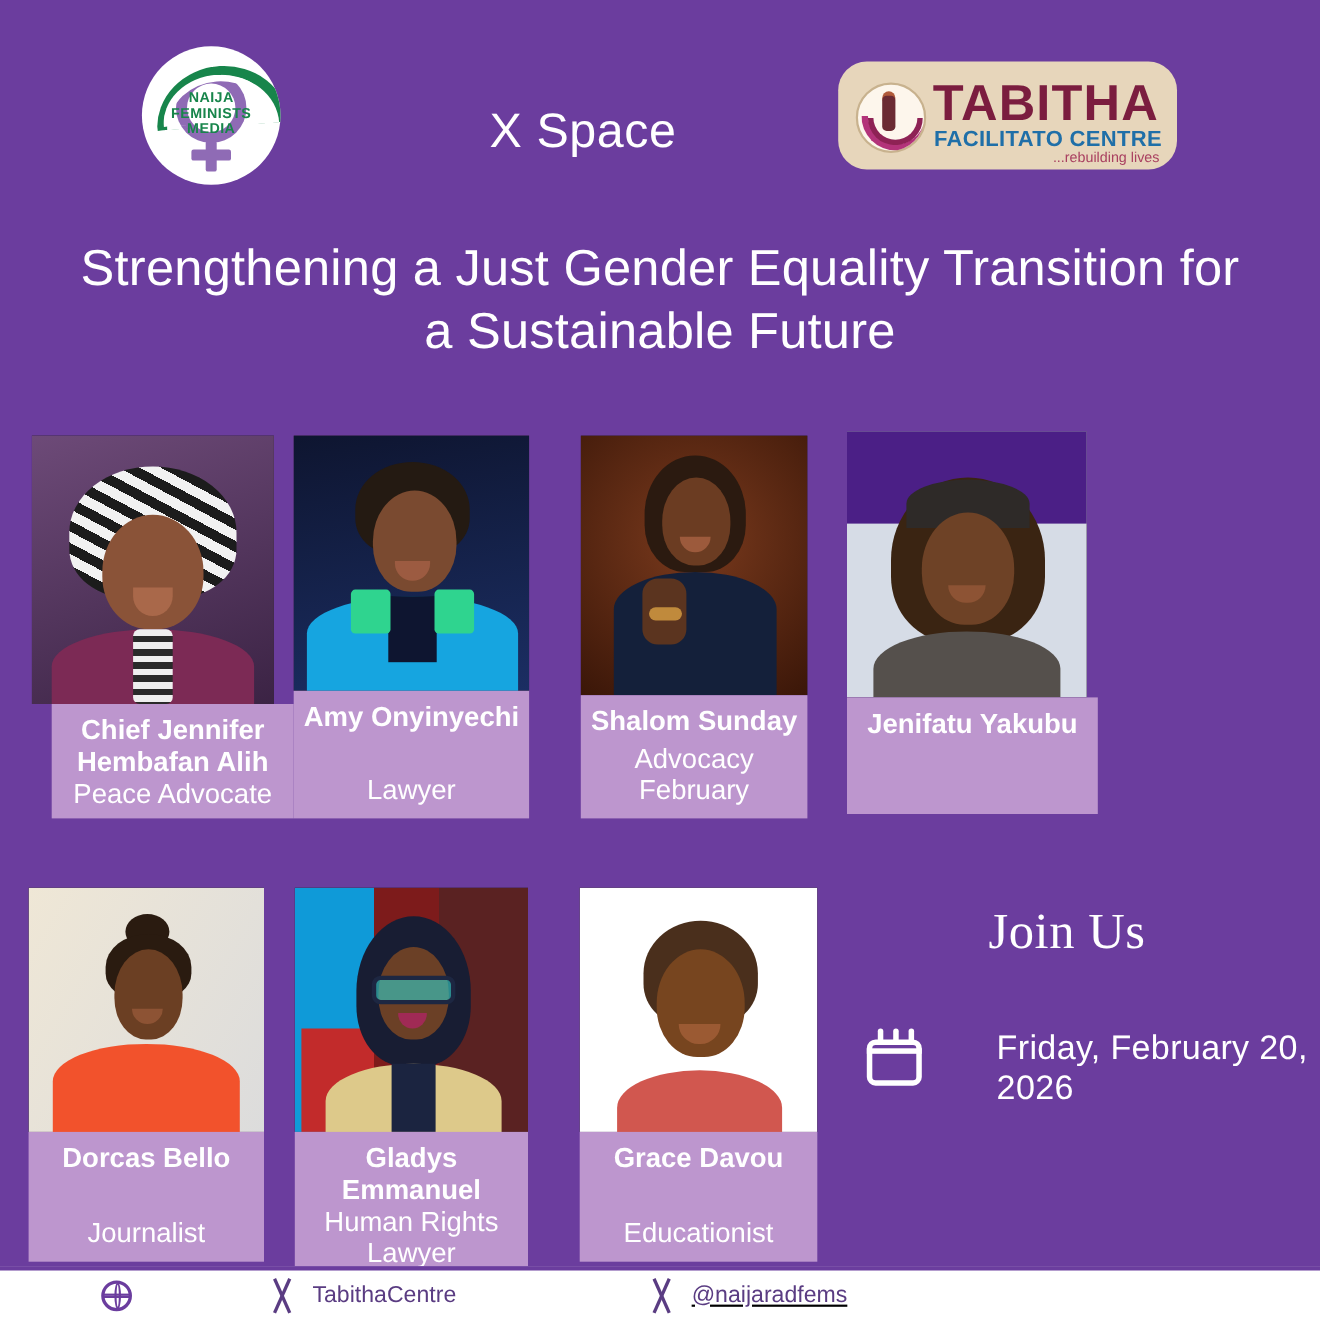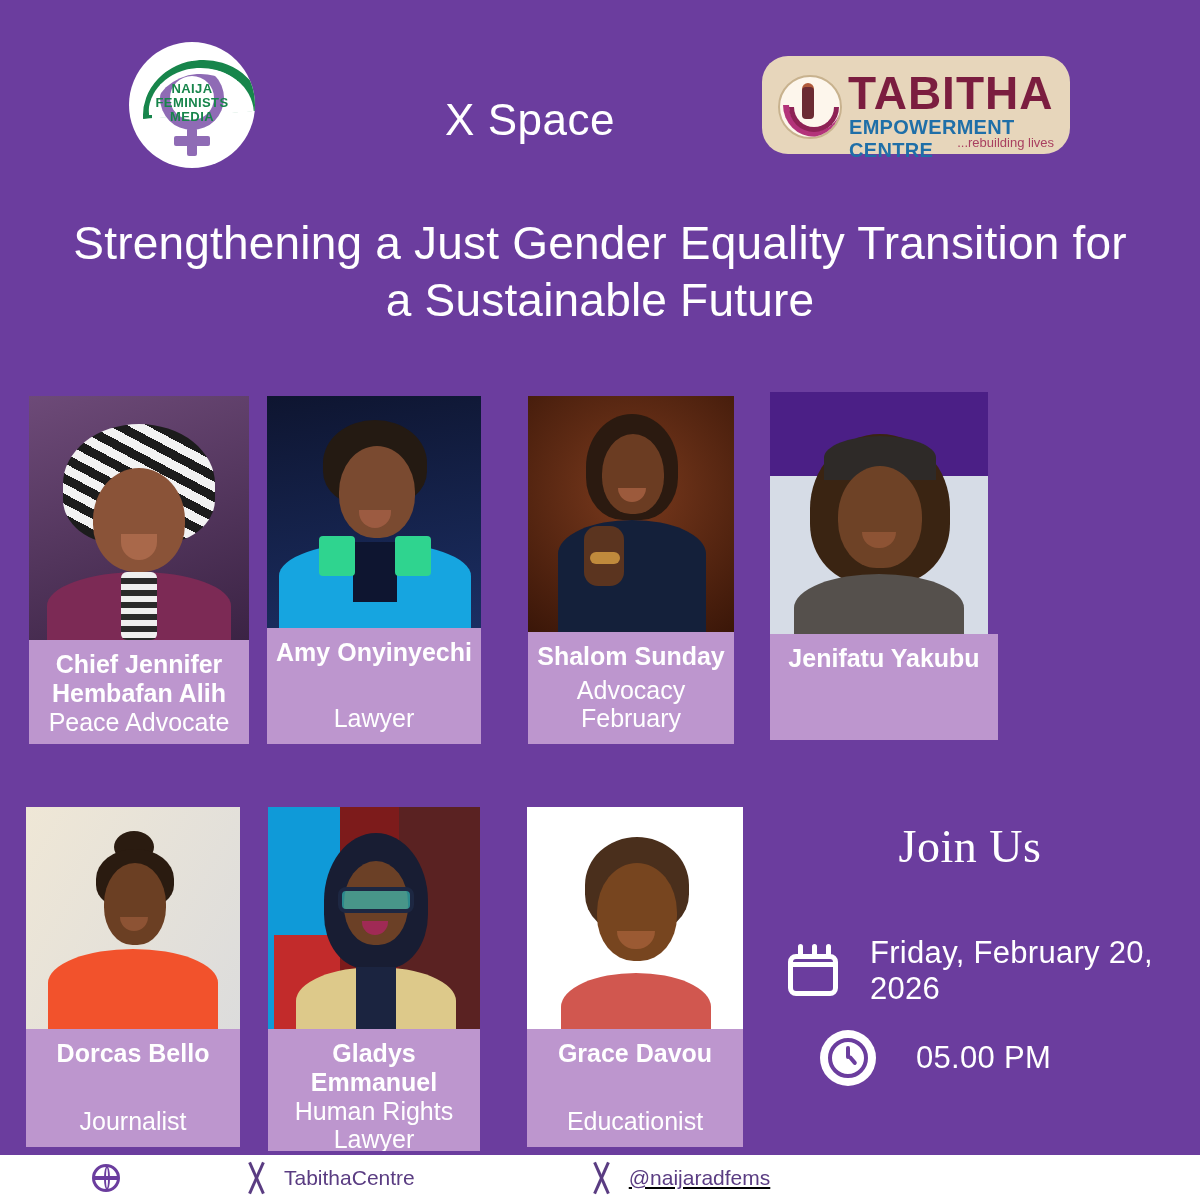--- a/index.html
+++ b/index.html
@@ -189,21 +189,21 @@
   
   .joinus{
     position:absolute;left:800px;top:820px;width:340px;
     text-align:center;
     color:#ffffff;
     font-size:46px;
     letter-spacing:.5px;
     font-family:Liberation Serif, serif;
   }
   .info-row{
-    position:absolute;display:flex;align-items:center;
+    position:absolute;display:flex;gap:36px;
   }
   .info-text{
     color:#ffffff;font-size:31px;letter-spacing:.3px;
     font-family:"Liberation Sans", sans-serif;
   }
   .cal-icon{
     width:58px;height:54px;position:relative;flex:0 0 auto;
   }
   .cal-body{
     position:absolute;left:2px;top:10px;width:50px;height:42px;
@@ -281,37 +281,37 @@
     <div class="xspace">X Space</div>
 
     <div class="tabitha">
       <div class="tab-badge">
         <div class="tab-head"></div>
         <div class="tab-fig"></div>
         <div class="tab-hands"></div>
         <div class="tab-hands2"></div>
       </div>
       <div class="tab-main">TABITHA</div>
-      <div class="tab-sub">EMPOWERMENT CENTRE</div>
+      <div class="tab-sub">FACILITATO CENTRE</div>
       <div class="tab-tag">...rebuilding lives</div>
     </div>
   </div>
 
   <div class="title">Strengthening a Just Gender Equality Transition for a Sustainable Future</div>
 
   <div class="card" style="left:29px;top:396px;width:220px;">
     <div class="photo" style="width:220px;height:244px;">
       <div class="bgfill" style="background:linear-gradient(160deg,#6d4a78,#3b2344);"></div>
       <div style="position:absolute;left:34px;top:28px;width:152px;height:120px;border-radius:54% 54% 40% 40%;background:repeating-linear-gradient(28deg,#1c1c1c 0 9px,#f2f2f2 9px 18px);"></div>
       <div class="face" style="left:64px;top:72px;width:92px;height:104px;background:#8a5338;"></div>
       <div style="position:absolute;left:92px;top:138px;width:36px;height:26px;border-radius:0 0 18px 18px;background:#a9684a;"></div>
       <div class="body" style="left:18px;top:176px;width:184px;height:70px;background:#7c2a55;"></div>
       <div style="position:absolute;left:92px;top:176px;width:36px;height:68px;background:repeating-linear-gradient(180deg,#efefef 0 6px,#2a2a2a 6px 12px);border-radius:6px;"></div>
     </div>
-    <div class="plate" style="top:244px;width:220px;height:104px;">
+    <div class="plate" style="top:244px;width:220px;height:104px;margin-left:18px;">
       <div class="nm">Chief Jennifer Hembafan Alih</div>
       <div class="rl">Peace Advocate</div>
     </div>
   </div>
 
   <div class="card" style="left:267px;top:396px;width:214px;">
     <div class="photo" style="width:214px;height:232px;">
       <div class="bgfill" style="background:linear-gradient(170deg,#0e1530,#1b2e63);"></div>
       <div class="hair" style="left:56px;top:24px;width:104px;height:86px;background:#241a12;"></div>
       <div class="face" style="left:72px;top:50px;width:76px;height:92px;background:#7a4a30;"></div>
@@ -410,28 +410,20 @@
     <div class="cal-icon">
       <div class="cal-ring" style="left:12px;"></div>
       <div class="cal-ring" style="left:26px;"></div>
       <div class="cal-ring" style="left:40px;"></div>
       <div class="cal-body"></div>
       <div class="cal-bar"></div>
     </div>
     <div class="info-text" style="margin-left:26px;">Friday, February 20, 2026</div>
   </div>
 
-  <div class="info-row" style="left:820px;top:1030px;">
-    <div class="clock-icon">
-      <div class="clock-in"></div>
-      <div class="hand-h"></div>
-      <div class="hand-m"></div>
-    </div>
-    <div class="info-text" style="margin-left:40px;">05.00 PM</div>
-  </div>
 
   <div class="footer">
     <div class="f-item" style="margin-left:92px;">
       <div class="globe"></div>
     </div>
     <div class="f-item" style="margin-left:122px;">
       <div class="xlogo">
           <span></span>
           <span></span>
         </div>

